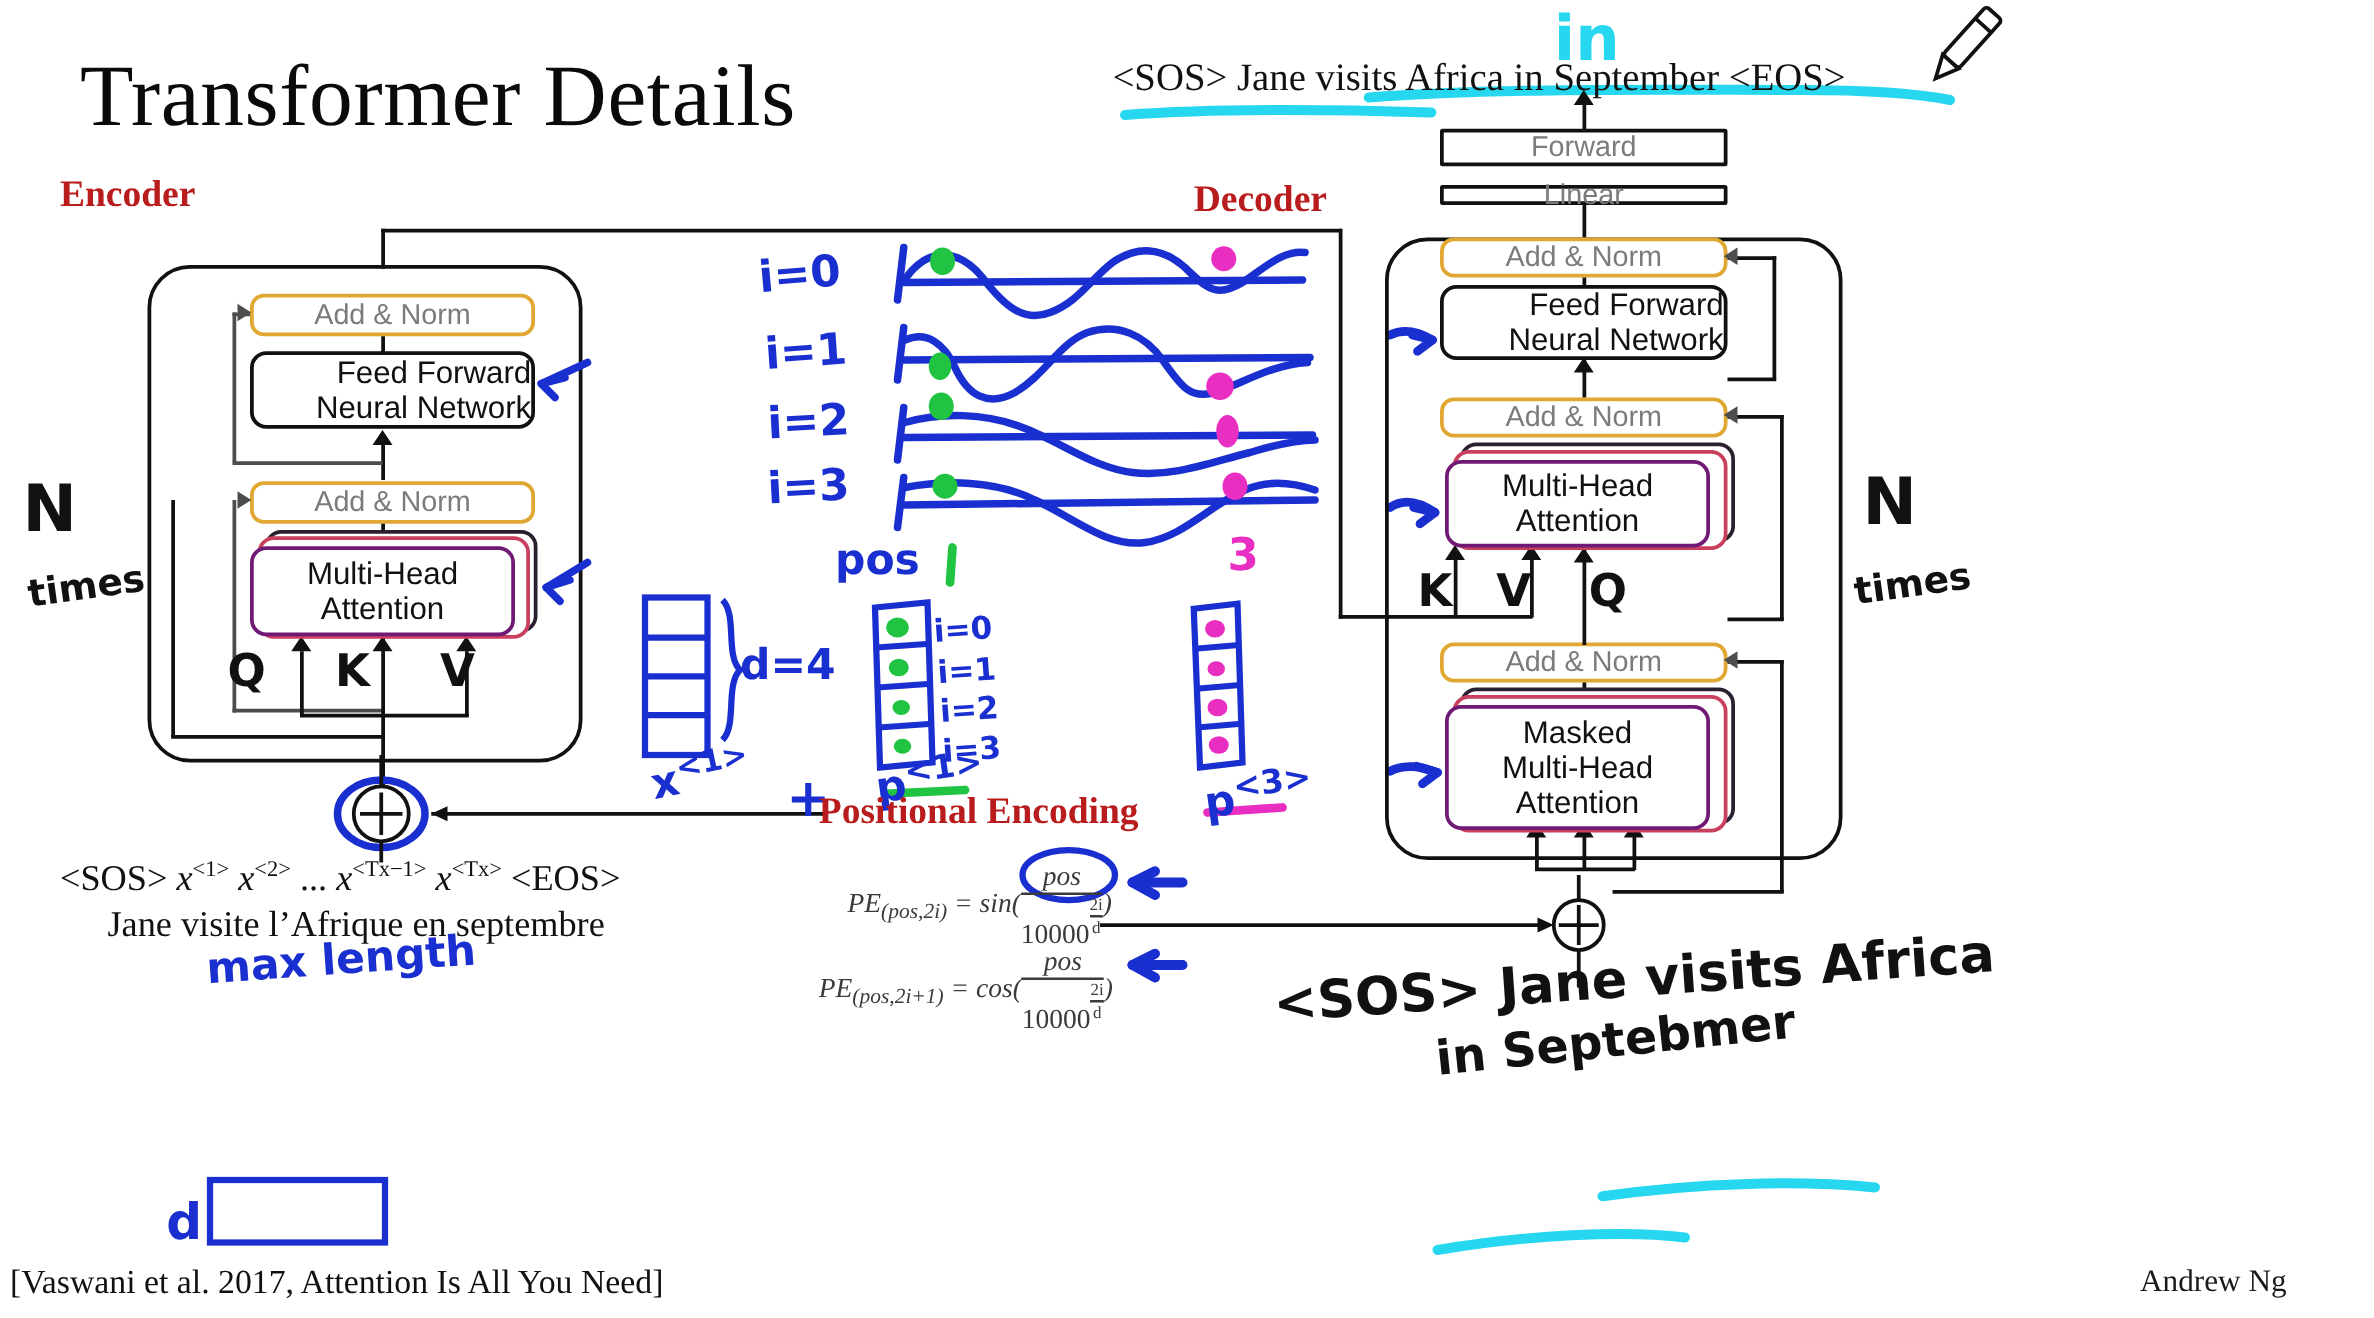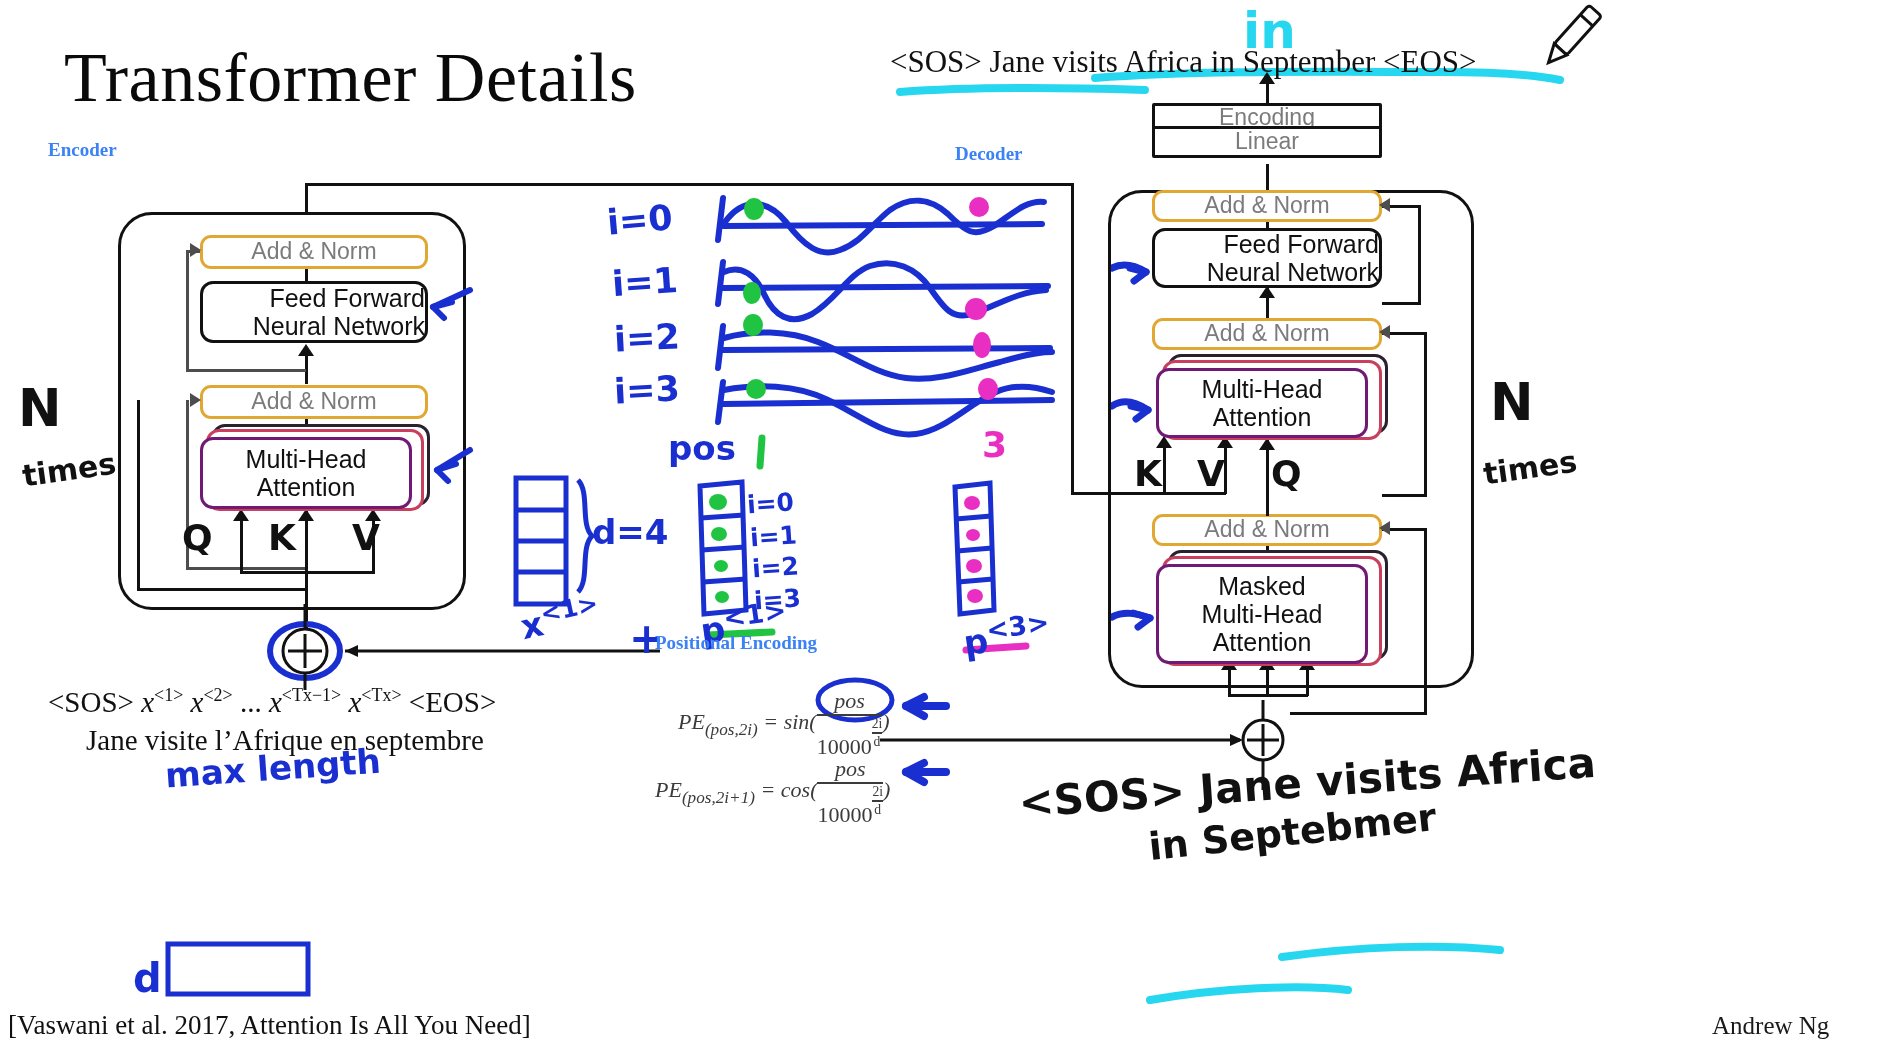--- a/index.html
+++ b/index.html
@@ -11,21 +11,21 @@
   #stage{position:absolute;left:0;top:0;width:1899px;height:1054px;}
   .abs{position:absolute;}
 
   
   .slide-title{
     font-family:"Liberation Serif", serif;
     font-size:70px;letter-spacing:.5px;color:#0a0a0a;white-space:nowrap;
   }
   .section-label{
     font-family:"Liberation Serif", serif;font-weight:bold;
-    font-size:19px;color:#3b82f6;white-space:nowrap;text-align:center;
+    font-size:30px;color:#b91c1c;white-space:nowrap;text-align:center;
   }
   .seq-text{
     font-family:"Liberation Serif", serif;font-size:29px;color:#111;white-space:nowrap;
   }
   .seq-text .sub{font-size:.62em;vertical-align:super;}
   .seq-text i{font-style:italic;}
   .cite{
     font-family:"Liberation Serif", serif;font-size:27px;color:#111;white-space:nowrap;
   }
   .byline{
@@ -377,22 +377,22 @@
           <span style="display:block;border-top:2px solid #3b3b3b;">d</span>
         </span>
       </span>
     </span><span>)</span>
   </div>
 
   <div class="abs seq-text" style="left:890px;top:44px;font-size:31px;">&lt;SOS&gt; Jane visits Africa in September &lt;EOS&gt;</div>
 
   <div class="ink ink-cyan" style="left:1243px;top:2px;font-size:50px;">in</div>
 
-  <div class="abs mod mod-plain" style="left:1152px;top:103px;width:230px;height:30px;">Encoding</div>
-  <div class="abs mod mod-plain" style="left:1152px;top:126px;width:230px;height:32px;">Linear</div>
+  <div class="abs mod mod-plain" style="left:1152px;top:103px;width:230px;height:30px;">Forward</div>
+  <div class="abs mod mod-plain" style="left:1152px;top:148px;width:230px;height:16px;">Linear</div>
 
   <div class="ln ln-v" style="left:1266px;top:78px;height:26px;"></div>
   <div class="arrow-up" style="left:1259px;top:72px;"></div>
   <div class="ln ln-v" style="left:1266px;top:164px;height:26px;"></div>
 
   <div class="outer-round" style="left:1108px;top:190px;width:360px;height:492px;"></div>
 
   <div class="abs mod mod-addnorm" style="left:1152px;top:190px;width:230px;height:32px;">Add &amp; Norm</div>
 
   <div class="abs mod mod-ff" style="left:1152px;top:228px;width:230px;height:60px;flex-direction:column;">

